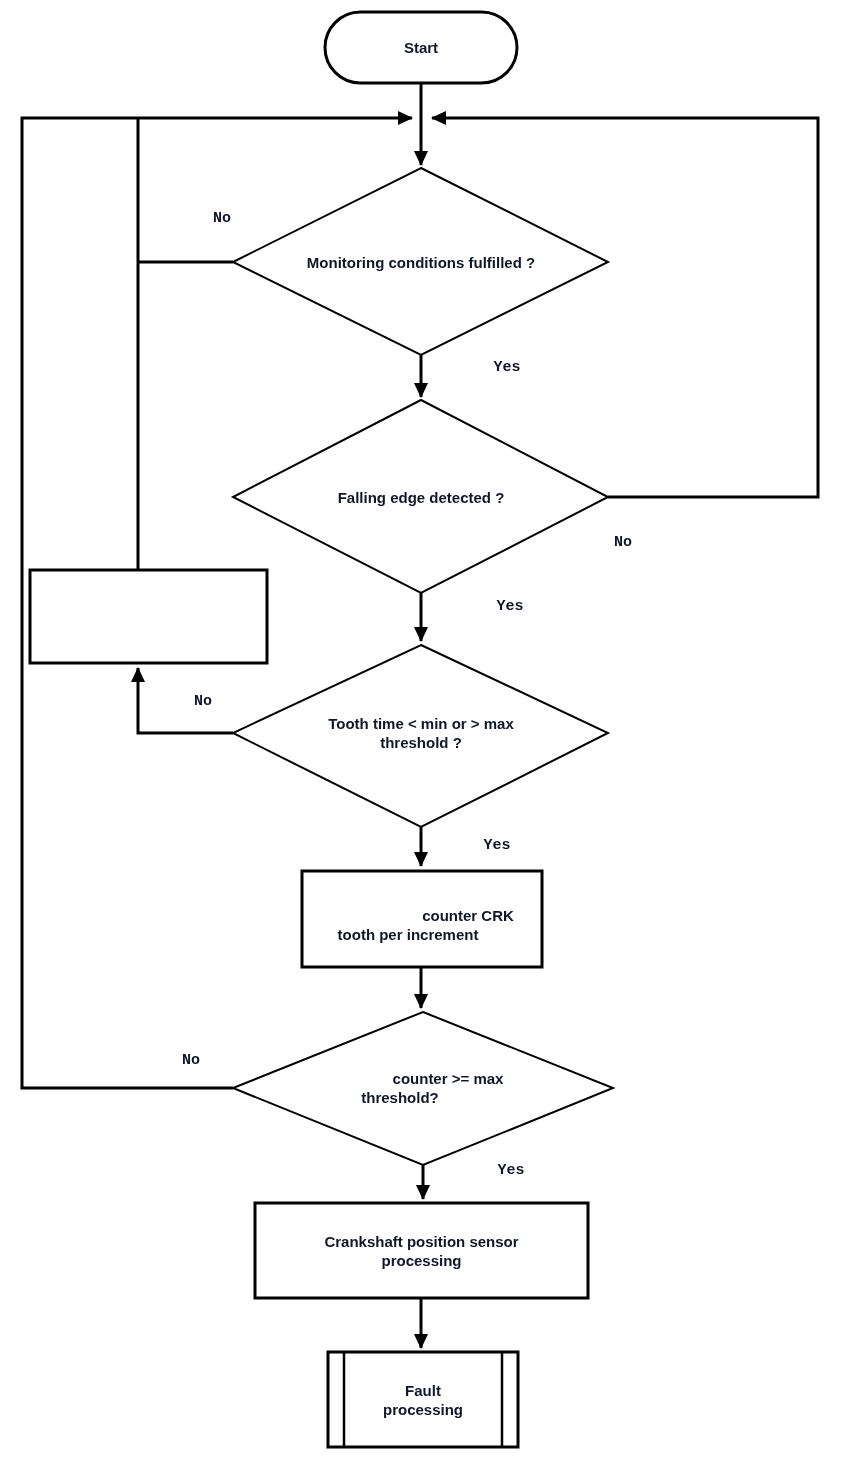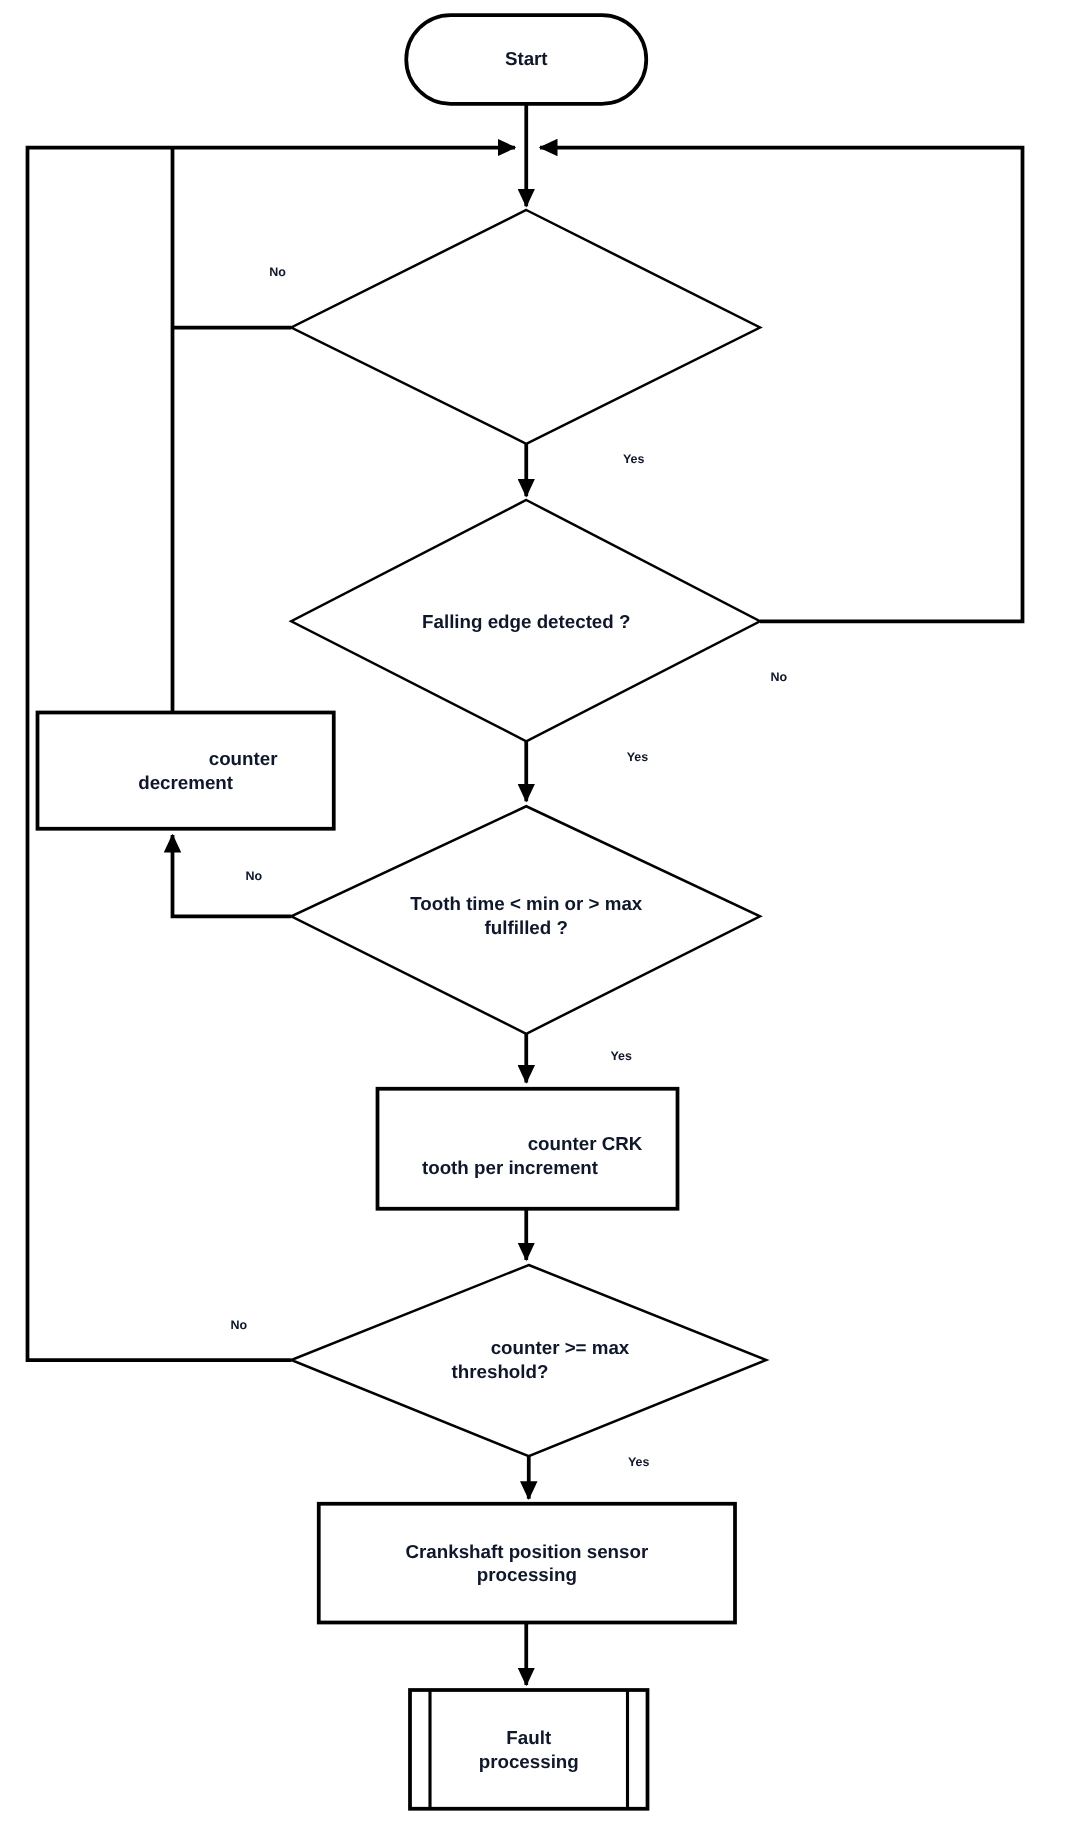--- a/index.html
+++ b/index.html
@@ -10,21 +10,21 @@
   }
   .canvas svg{position:absolute;left:0;top:0;}
   .node-label{
     position:absolute;display:flex;flex-direction:column;
     align-items:center;justify-content:center;text-align:center;
     font-size:15px;font-weight:bold;line-height:19px;pointer-events:none;
   }
   .branch-label{
     position:absolute;width:60px;height:24px;display:flex;
     align-items:center;justify-content:center;
-    font-size:10px;font-weight:bold;pointer-events:none;
+    font-size:15px;font-weight:bold;pointer-events:none;font-family:Liberation Mono, monospace;
   }
   
   .lbl-cdec  .line1{transform:translateX(46px);}
   .lbl-crk   .line1{transform:translateX(46px);}
   .lbl-crk   .line2{transform:translateX(-14px);}
   .lbl-d4    .line1{transform:translateX(25px);}
   .lbl-d4    .line2{transform:translateX(-23px);}
 </style>
 </head>
 <body>
@@ -77,39 +77,38 @@
       <rect x="328" y="1352" width="190" height="95" stroke-width="3"></rect>
       <line x1="344" y1="1353" x2="344" y2="1446" stroke-width="2.5"></line>
       <line x1="502" y1="1353" x2="502" y2="1446" stroke-width="2.5"></line>
     </g>
   </svg>
 
   <div class="node-label" style="left:325px;top:12px;width:192px;height:71px;">
       <div class="line line1">Start</div>
     </div>
 
+  <div class="node-label" style="left:233px;top:230px;width:376px;height:64px;">
+      <div class="line line1">Monitoring conditions fulfilled ?</div>
+    </div>
 
   <div class="node-label" style="left:233px;top:465px;width:376px;height:64px;">
       <div class="line line1">Falling edge detected ?</div>
     </div>
 
   <div class="node-label" style="left:233px;top:697px;width:376px;height:72px;">
       <div class="line line1">Tooth time &lt; min or &gt; max</div>
-      <div class="line line2">fulfilled ?</div>
+      <div class="line line2">threshold ?</div>
     </div>
 
   <div class="node-label lbl-d4" style="left:235px;top:1052px;width:376px;height:72px;">
       <div class="line line1">counter &gt;= max</div>
       <div class="line line2">threshold?</div>
     </div>
 
-  <div class="node-label lbl-cdec" style="left:30px;top:570px;width:237px;height:93px;">
-      <div class="line line1">counter</div>
-      <div class="line line2">decrement</div>
-    </div>
 
   <div class="node-label lbl-crk" style="left:302px;top:871px;width:240px;height:108px;">
       <div class="line line1">counter CRK</div>
       <div class="line line2">tooth per increment</div>
     </div>
 
   <div class="node-label" style="left:255px;top:1203px;width:333px;height:95px;">
       <div class="line line1">Crankshaft position sensor</div>
       <div class="line line2">processing</div>
     </div>

